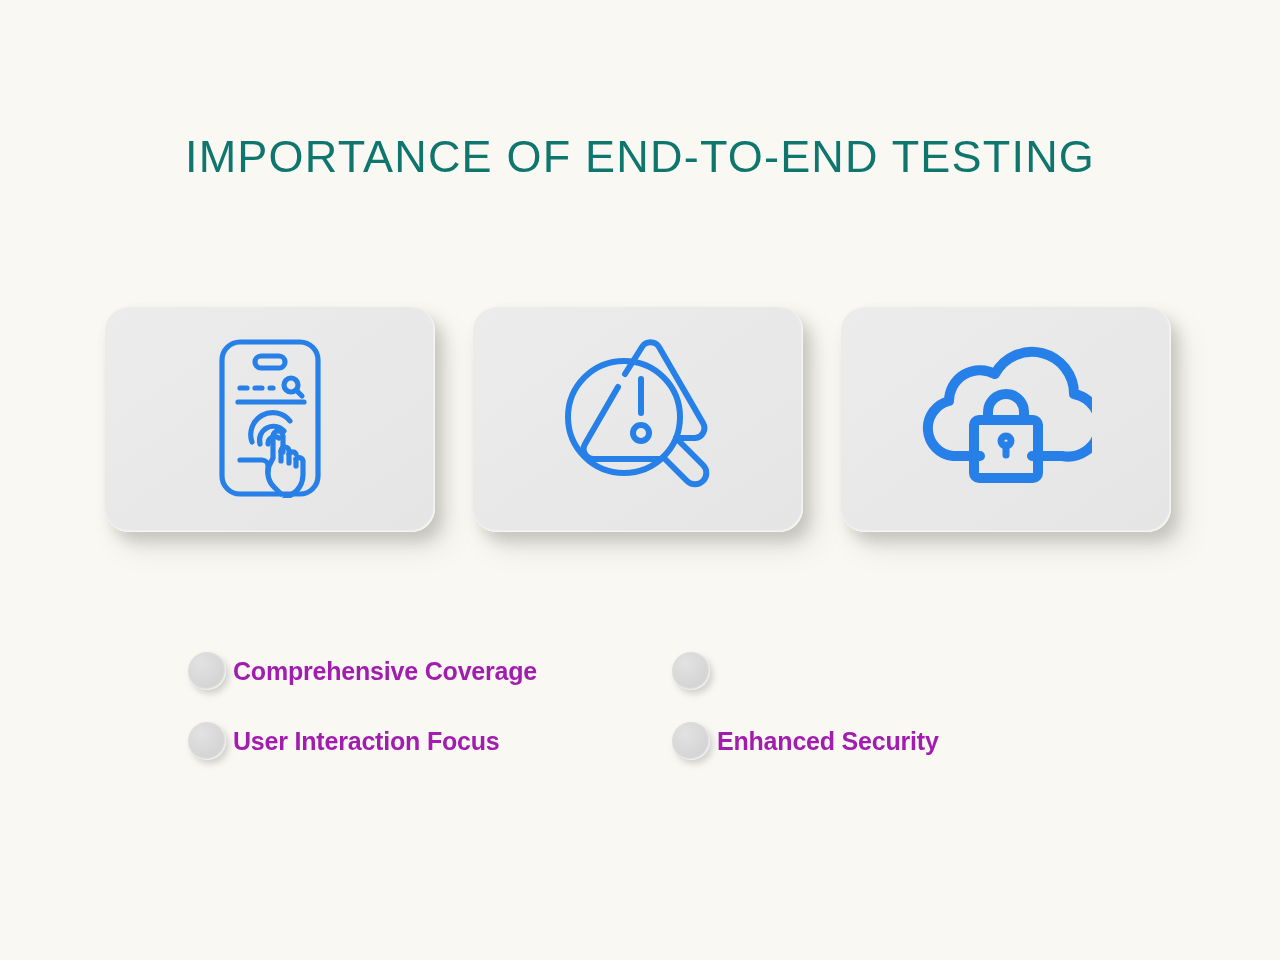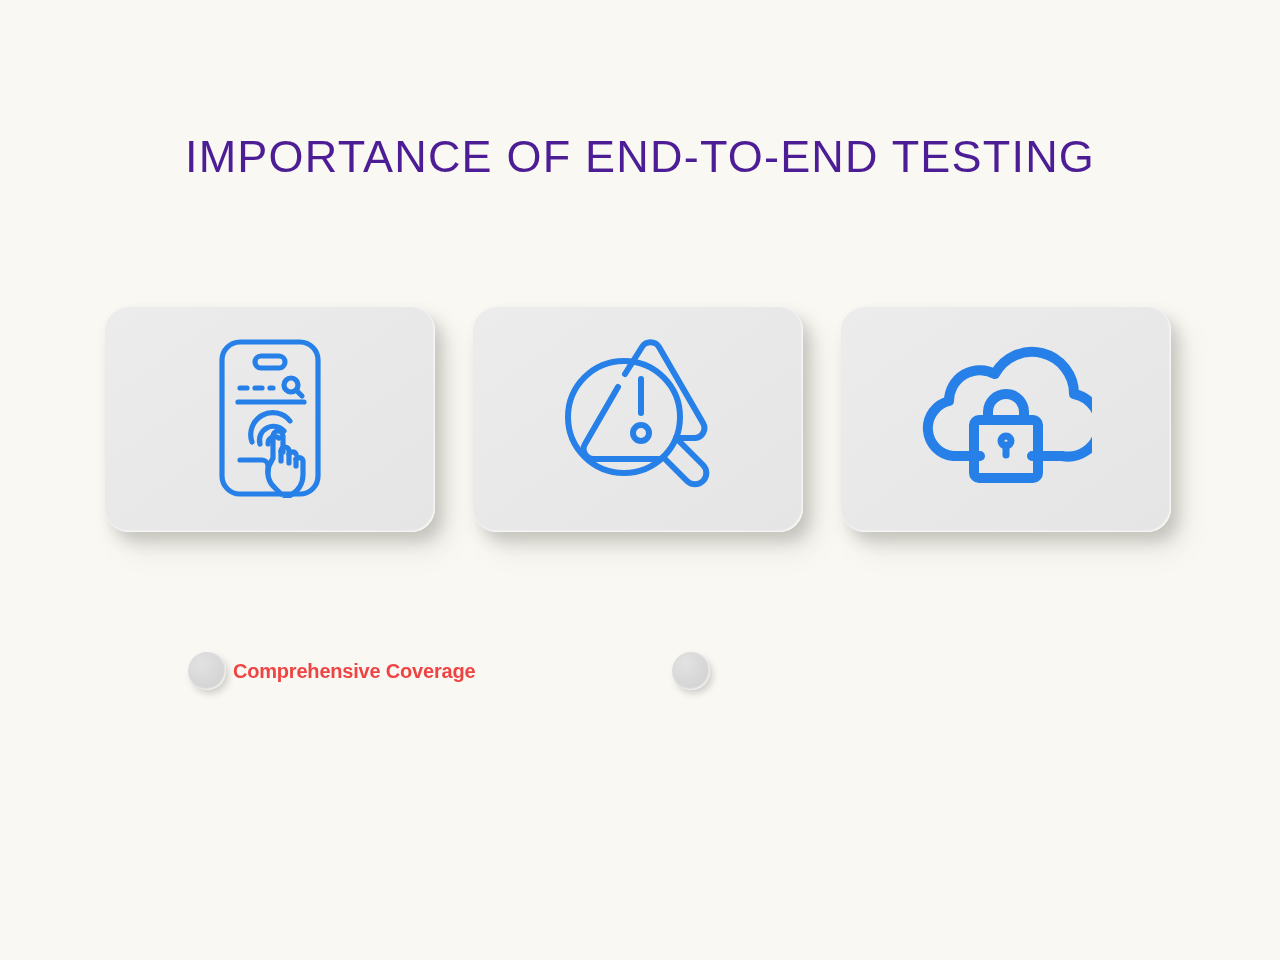--- a/index.html
+++ b/index.html
@@ -21,21 +21,21 @@
   
   .title {
     position:absolute;
     left:0; top:131px;
     width:1280px;
     text-align:center;
     font-family:"Liberation Sans", sans-serif;
     font-size:45px;
     font-weight:300;
     letter-spacing:1.2px;
-    color:#4c1d95;
+    color:#0f766e;
     white-space:nowrap;
   }
 
   
   .cards {
     position:absolute;
     left:0; top:307px;
     width:1280px; height:235px;
   }
 
@@ -81,24 +81,24 @@
     border-radius:50%;
     background:radial-gradient(circle at 35% 30%, #e2e2e2 0%, #d6d6d6 60%, #cdcdcd 100%);
     box-shadow:
        3px 4px 6px rgba(120,118,112,0.30),
        -1px -1px 2px rgba(255,255,255,0.8) inset;
     margin-right:7px;
   }
 
   .bullet-label {
     font-family:"Liberation Sans", sans-serif;
-    font-size:20px;
+    font-size:25px;
     font-weight:bold;
     letter-spacing:-0.2px;
-    color:#ef4444;
+    color:#a21caf;
     white-space:nowrap;
   }
 </style>
 </head>
 <body>
 
 <div id="slide">
 
   <div class="title">IMPORTANCE OF END-TO-END TESTING</div>
 
@@ -167,22 +167,30 @@
     </div>
   </div>
 
   <div class="bullets">
 
     <div class="bullet-col col-left">
       <div class="bullet-row">
         <span class="bullet-dot"></span>
         <span class="bullet-label">Comprehensive Coverage</span>
       </div>
+      <div class="bullet-row">
+        <span class="bullet-dot"></span>
+        <span class="bullet-label">User Interaction Focus</span>
+      </div>
     </div>
 
     <div class="bullet-col col-right">
       <div class="bullet-row">
         <span class="bullet-dot"></span>
+      </div>
+      <div class="bullet-row">
+        <span class="bullet-dot"></span>
+        <span class="bullet-label">Enhanced Security</span>
       </div>
     </div>
 
   </div>
 </div>
 
 </body></html>

